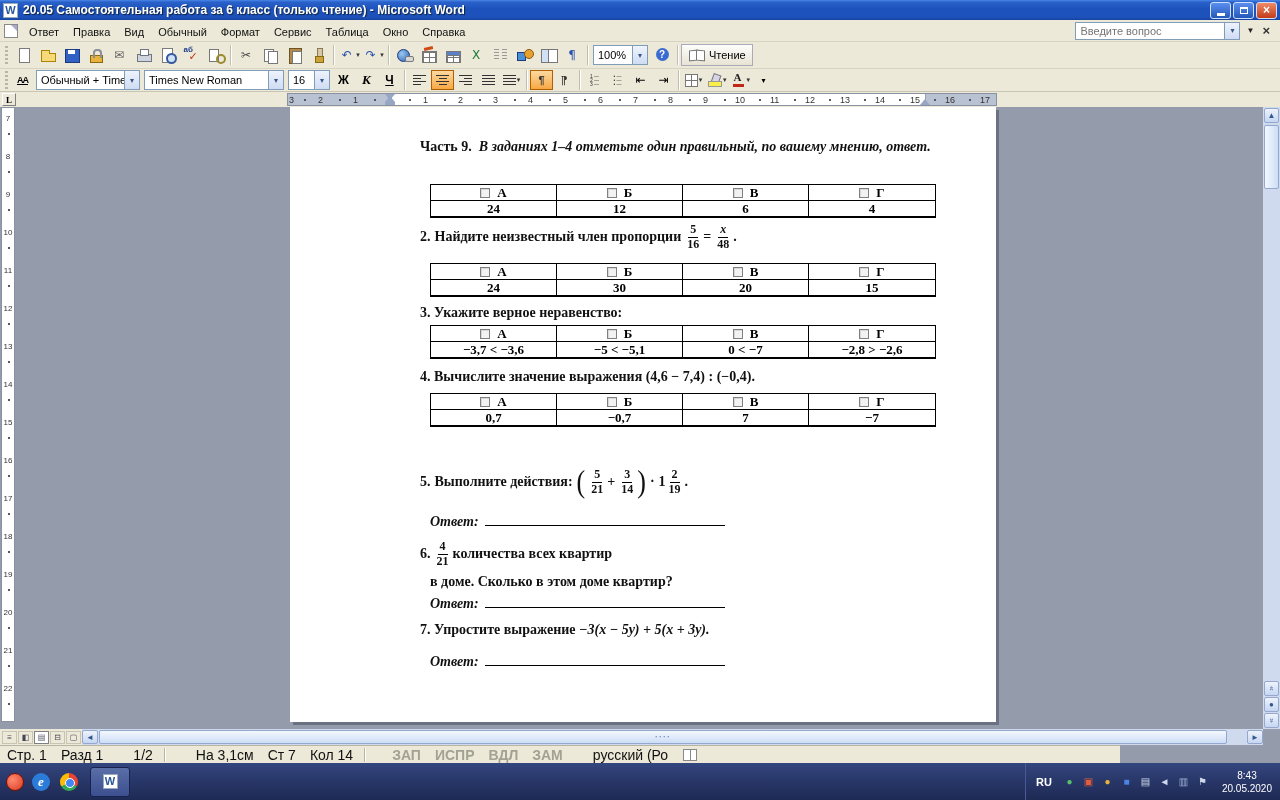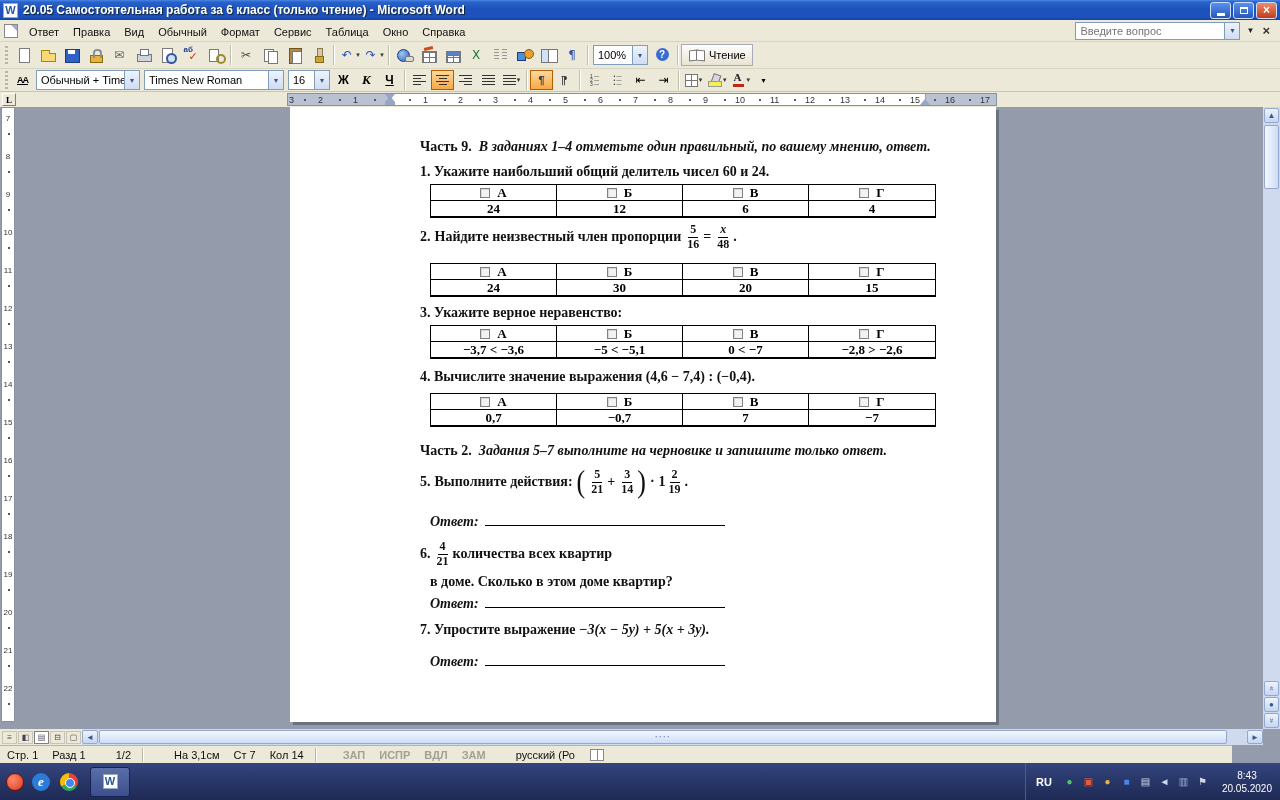--- a/index.html
+++ b/index.html
@@ -180,22 +180,22 @@
     font:bold 9px/12px "Liberation Sans"; color:#7a90b8; letter-spacing:1px; }
   #hsr-right { margin-left:auto; }
   #vscroll { position:absolute; left:1263px; top:107px; width:17px; height:622px; background:#cfdaee; }
   #vscroll .sbtn { width:15px; height:15px; margin:1px; }
   #vthumb { position:absolute; left:1px; top:18px; width:15px; height:64px;
     background:linear-gradient(90deg,#f4f8ff,#cdddf6); border:1px solid #93a8cc; border-radius:2px; }
   #vs-bottom { position:absolute; left:0; bottom:0; }
   .rot90 { transform:rotate(90deg); }
 
   
-  #statusbar { position:absolute; left:0; top:745px; width:1232px; height:18px; background:#ece9d8;
-    border-top:1px solid #b8b4a4; display:flex; align-items:center; font-size:11px; color:#111; }
+  #statusbar { position:absolute; left:0; top:745px; width:1120px; height:18px; background:#ece9d8;
+    border-top:1px solid #b8b4a4; display:flex; align-items:center; font-size:14px; color:#111; }
   .sb { padding:1px 7px; white-space:nowrap; }
   .sbdiv { width:1px; height:14px; background:#b8b4a4; box-shadow:1px 0 0 #fff; margin:0 4px; }
   .sb.dim { color:#a3a193; font-weight:bold; }
   #sb-pageof { margin-left:16px; } #sb-pos { margin-left:20px; } #sb-rec { margin-left:16px; } #sb-lang { margin-left:16px; }
   #sb-book { width:14px; height:12px; background:#fff; border:1px solid #888; margin-left:8px; position:relative; }
   #sb-book::after { content:""; position:absolute; left:6px; top:0; width:1px; height:100%; background:#888; }
 
   
   #taskbar { position:absolute; left:0; top:763px; width:1280px; height:37px;
     background:linear-gradient(180deg,#34467f 0%,#273566 55%,#1e2a54 100%); display:flex; align-items:center; }
@@ -517,24 +517,20 @@
         <span class="vdot" style="top: 595px;"></span>
       </div>
 
     <div id="page">
 
       <div class="pline" style="top:32px">
         <span>Часть 9.</span>&nbsp;
         <span class="bolditalic">В заданиях 1–4 отметьте один правильный, по вашему мнению, ответ.</span>
       </div>
 
-      <div class="pline" style="top:57px">
-        <span>1.</span>
-        <span>Укажите наибольший общий делитель чисел 60 и 24.</span>
-      </div>
       <div class="atable" style="top:77px">
           <div class="ath">
             <span class="acb"></span>
             <span>А</span>
           </div>
           <div class="ath">
             <span class="acb"></span>
             <span>Б</span>
           </div>
           <div class="ath">
@@ -635,24 +631,20 @@
           <div class="ath">
             <span class="acb"></span>
             <span>Г</span>
           </div>
           <div class="atv">0,7</div>
           <div class="atv">−0,7</div>
           <div class="atv">7</div>
           <div class="atv">−7</div>
         </div>
 
-      <div class="pline" style="top:336px">
-        <span>Часть 2.</span>&nbsp;
-        <span class="bolditalic">Задания 5–7 выполните на черновике и запишите только ответ.</span>
-      </div>
 
       <div class="pline mathline" style="top:354px;height:42px">
         <span>5.</span>
         <span>Выполните действия:</span>
         <span class="bigp">(</span>
         <span class="frac">
             <span class="fn">5</span>
             <span class="fd">21</span>
           </span>
         <span>+</span>

